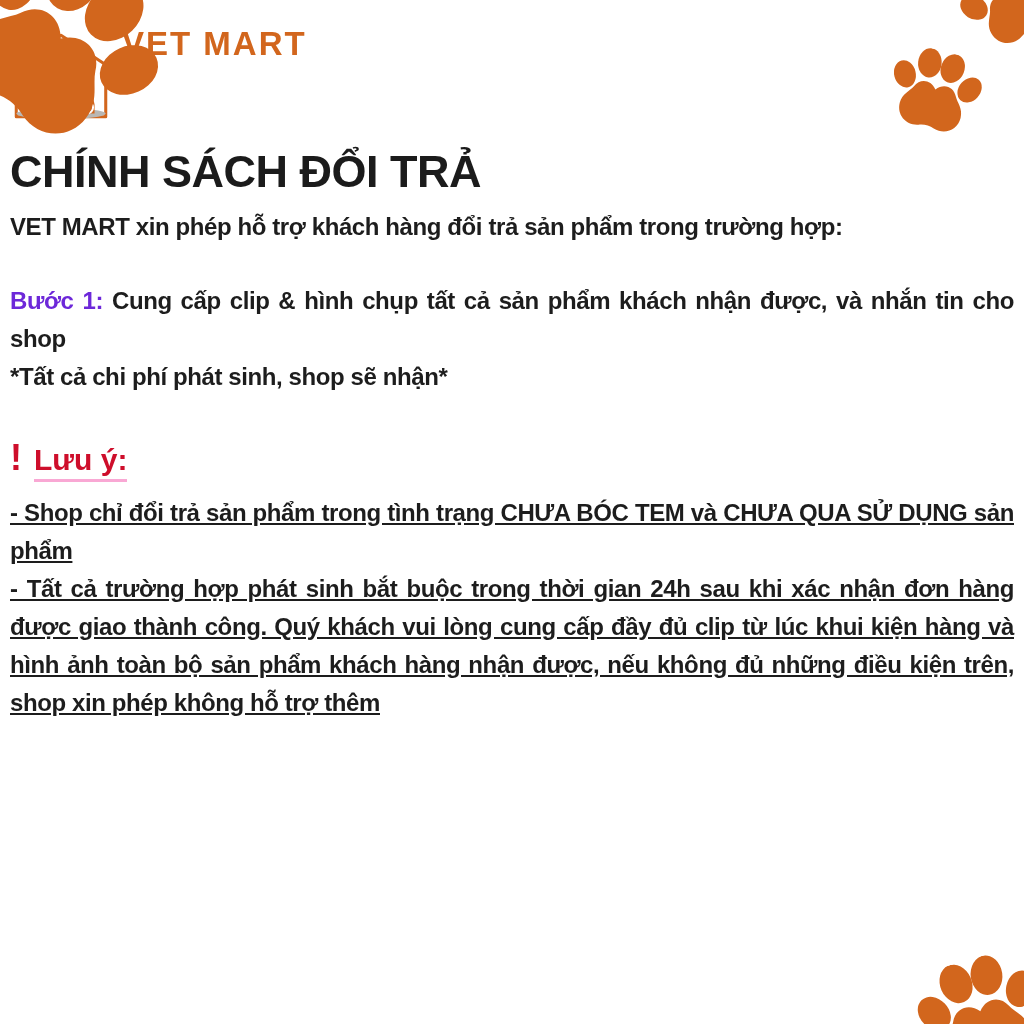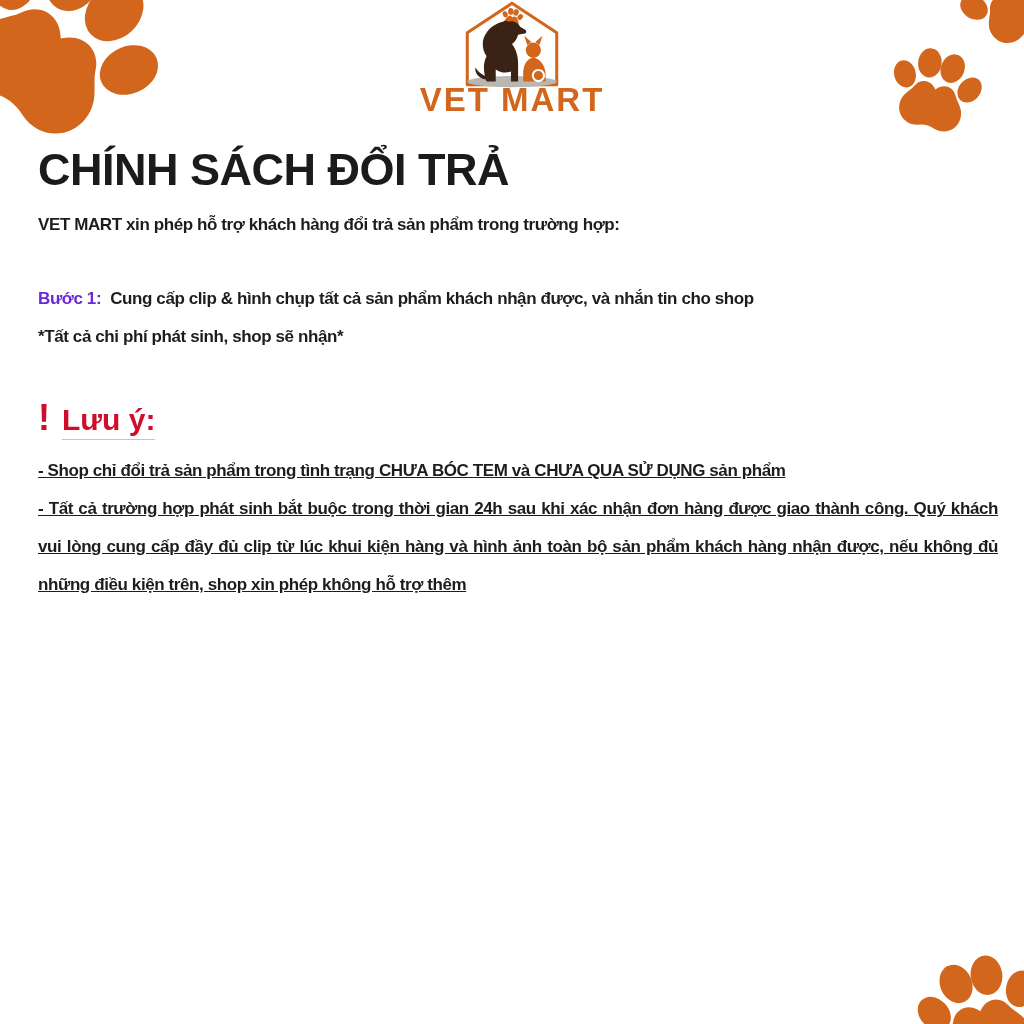--- a/index.html
+++ b/index.html
@@ -9,47 +9,47 @@
     color:#1d1d1d;
   }
   
   .paw{position:absolute;color:#d2661d;}
   .paw svg{display:block;width:100%;height:100%;}
   .paw-tl{left:-60px;top:-52px;width:215px;height:215px;transform:rotate(38deg);}
   .paw-tr-full{left:884px;top:50px;width:98px;height:98px;transform:rotate(14deg);}
   .paw-tr-corner{left:962px;top:-46px;width:104px;height:104px;transform:rotate(-30deg);}
   .paw-br{left:918px;top:958px;width:132px;height:132px;transform:rotate(-16deg);}
   
-  .logo{display:flex;flex-direction:column;align-items:center;padding-top:0;}
+  .logo{display:flex;align-items:flex-start;padding-top:32px;}
   .logo-art{width:122px;height:88px;}
   .brand{
     font-size:33px;font-weight:bold;color:#d2661d;letter-spacing:2px;
     margin-top:-6px;line-height:1.1;
   }
   
-  .content{padding:0 26px;margin-left:12px;}
+  .content{padding:0 10px;}
   .page-title{
     margin:26px 0 6px 0;font-size:45px;font-weight:bold;letter-spacing:-0.5px;
     line-height:1.15;color:#1b1b1b;
   }
   .bodytext{
-    font-size:17px;font-weight:bold;letter-spacing:-0.4px;line-height:38px;
+    font-size:24px;font-weight:bold;letter-spacing:-0.4px;line-height:38px;
   }
   .intro{margin:10px 0 0 0;}
   .steps{margin-top:36px;}
   .steps p{margin:0;text-align:justify;}
   .step-label{color:#6d28d9;padding-right:9px;}
   .costs{margin:0;}
   .notice-header{margin-top:44px;display:flex;align-items:baseline;}
   .excl{
     color:#ce0e2b;font-size:36px;font-weight:bold;margin-right:12px;line-height:1;
   }
   .notice-label{
     color:#ce0e2b;font-size:30px;font-weight:bold;
-    border-bottom:1px solid #f9a8d4;padding-bottom:2px;
+    border-bottom:3px solid #f9a8d4;padding-bottom:2px;
   }
   .notes{margin-top:12px;}
   .notes p{margin:0;text-align:justify;text-decoration:underline;}
 </style>
 </head>
 <body>
 
 <svg width="0" height="0" style="position:absolute" aria-hidden="true">
   <defs>
     <symbol id="paw" viewBox="0 0 100 100">

